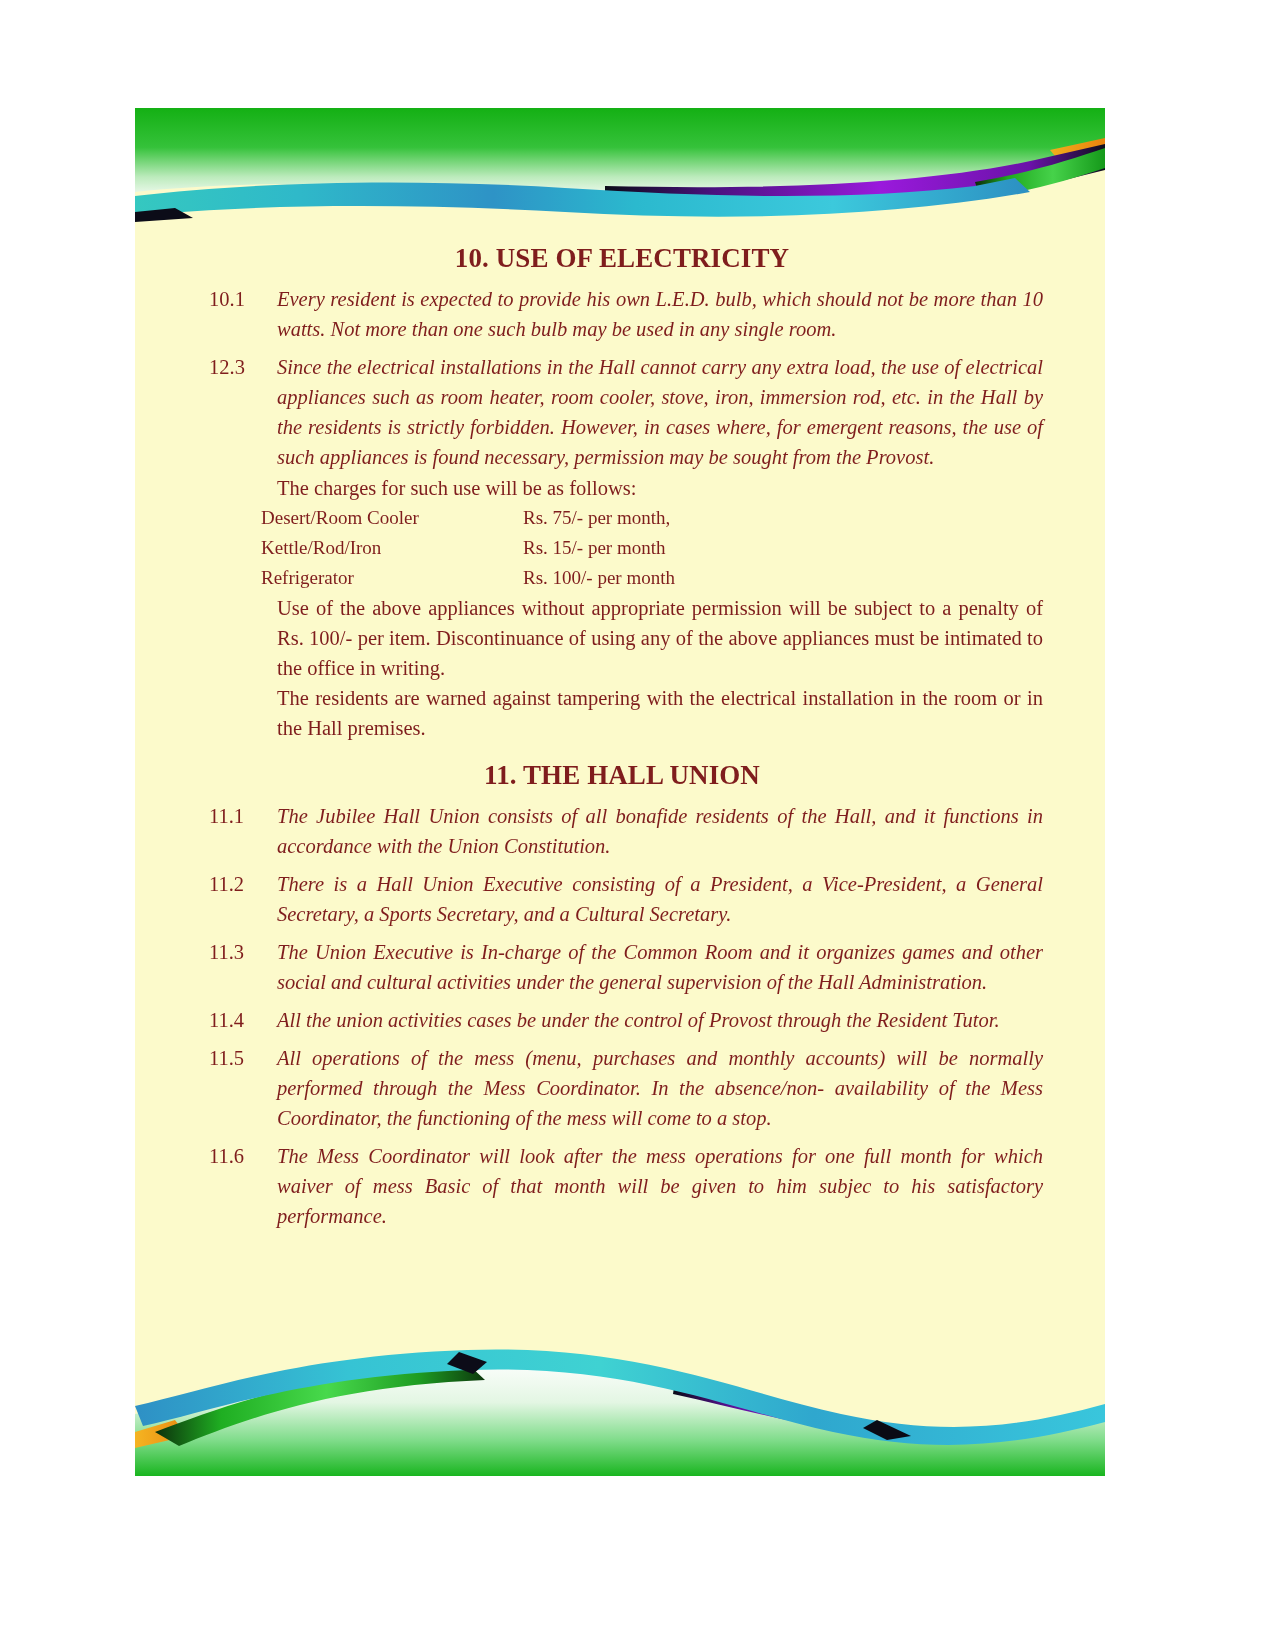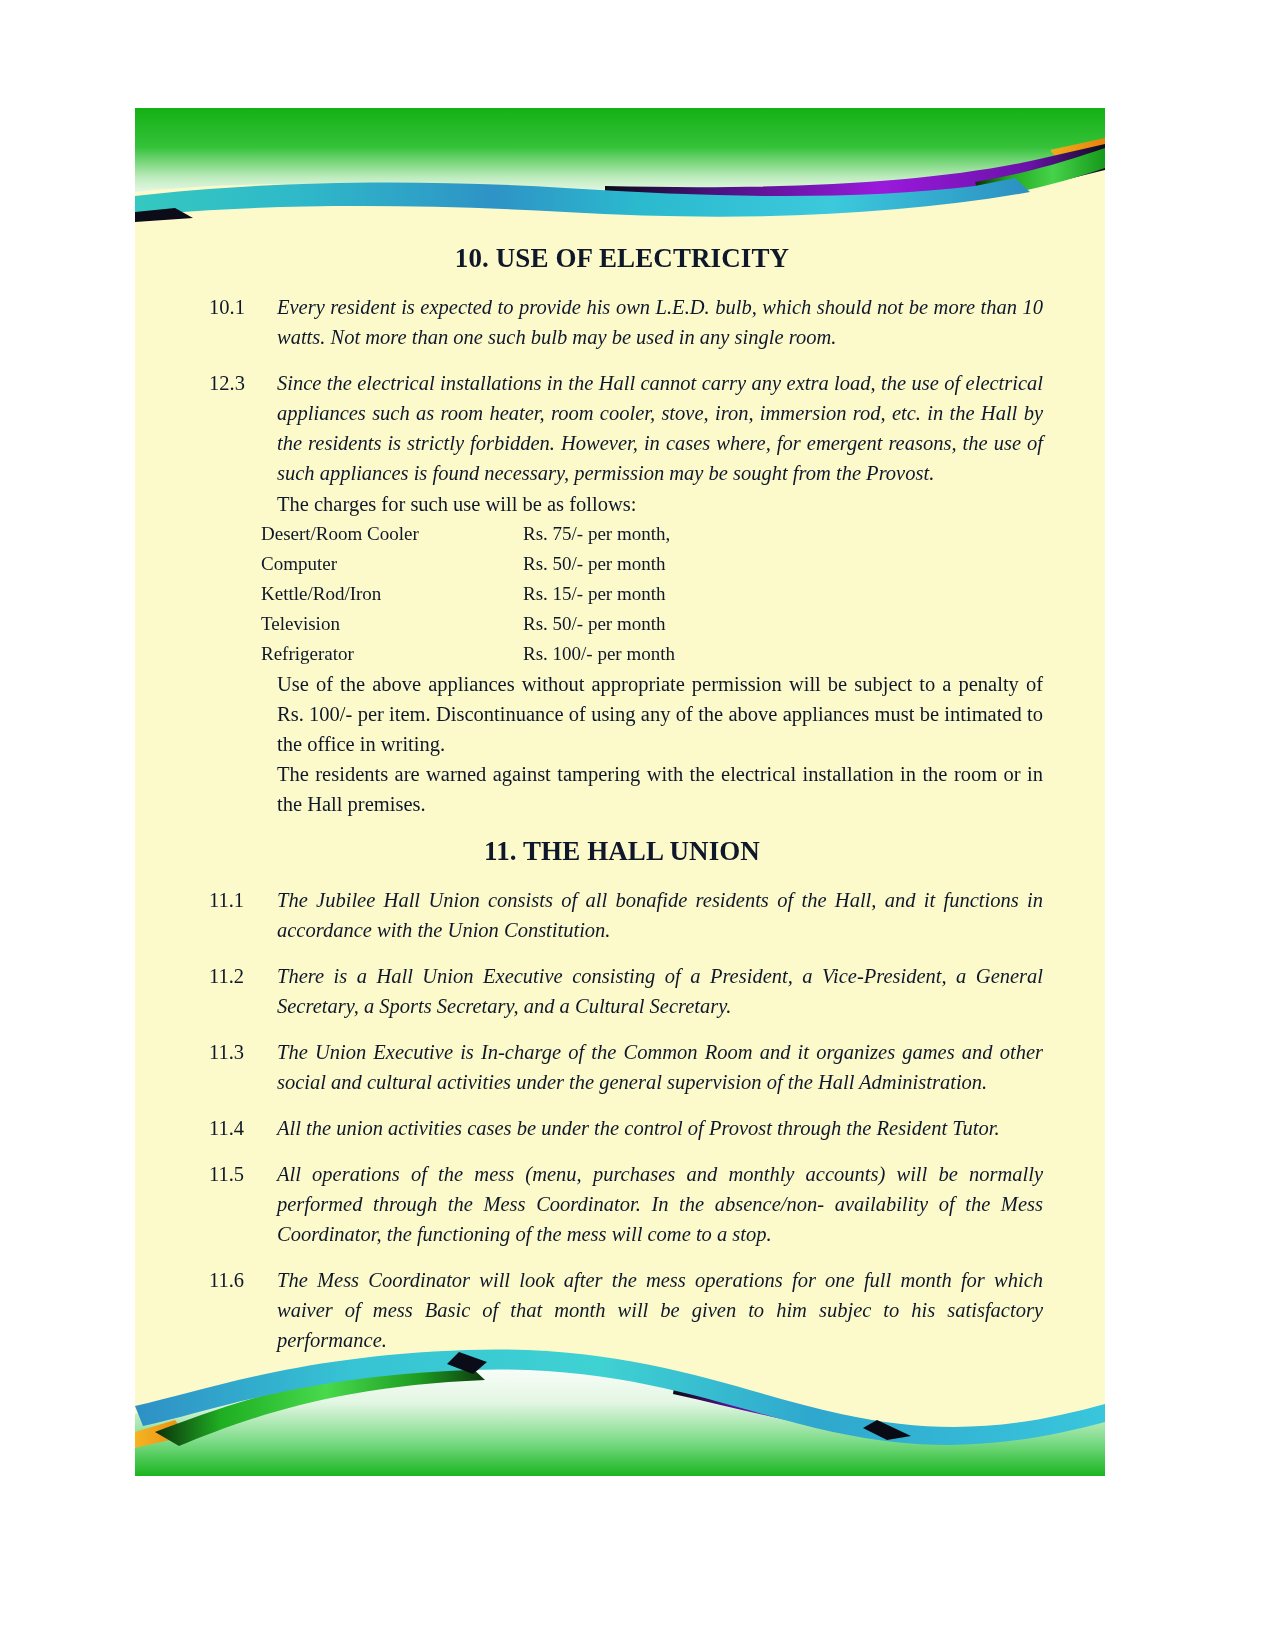--- a/index.html
+++ b/index.html
@@ -48,41 +48,41 @@
   }
 
   
   .doc {
     position: absolute;
     left: 0;
     top: 120px;
     width: 970px;
     padding: 0 62px 0 66px;
     box-sizing: border-box;
-    color: #0f172a;
+    color: #7f1d1d;
   }
 
   .section-title {
     text-align: center;
     font-size: 27px;
     font-weight: bold;
     letter-spacing: .1px;
     margin: 14px 0 4px 0;
     line-height: 1.25;
   }
   .section-title.second {
     margin-top: 16px;
   }
 
   .clause {
     display: flex;
     align-items: flex-start;
     font-size: 20.5px;
     line-height: 30px;
-    margin: 16px 0 1px 0;
+    margin: 8px 0 1px 0;
   }
   .clause-num {
     flex: 0 0 76px;
     text-align: left;
     padding-left: 8px;
     box-sizing: border-box;
   }
   .clause-text {
     flex: 1 1 auto;
     text-align: justify;
@@ -187,30 +187,22 @@
 
     <div class="sub-para left">The charges for such use will be as follows:</div>
 
     <table class="charge-table">
       <tbody>
         <tr>
           <td class="charge-item">Desert/Room Cooler</td>
           <td>Rs. 75/- per month,</td>
         </tr>
         <tr>
-          <td class="charge-item">Computer</td>
-          <td>Rs. 50/- per month</td>
-        </tr>
-        <tr>
           <td class="charge-item">Kettle/Rod/Iron</td>
           <td>Rs. 15/- per month</td>
-        </tr>
-        <tr>
-          <td class="charge-item">Television</td>
-          <td>Rs. 50/- per month</td>
         </tr>
         <tr>
           <td class="charge-item">Refrigerator</td>
           <td>Rs. 100/- per month</td>
         </tr>
       </tbody>
     </table>
 
     <div class="sub-para">Use of the above appliances without appropriate permission will be subject to a penalty of Rs. 100/- per item. Discontinuance of using any of the above appliances must be intimated to the office in writing.</div>
     <div class="sub-para">The residents are warned against tampering with the electrical installation in the room or in the Hall premises.</div>

